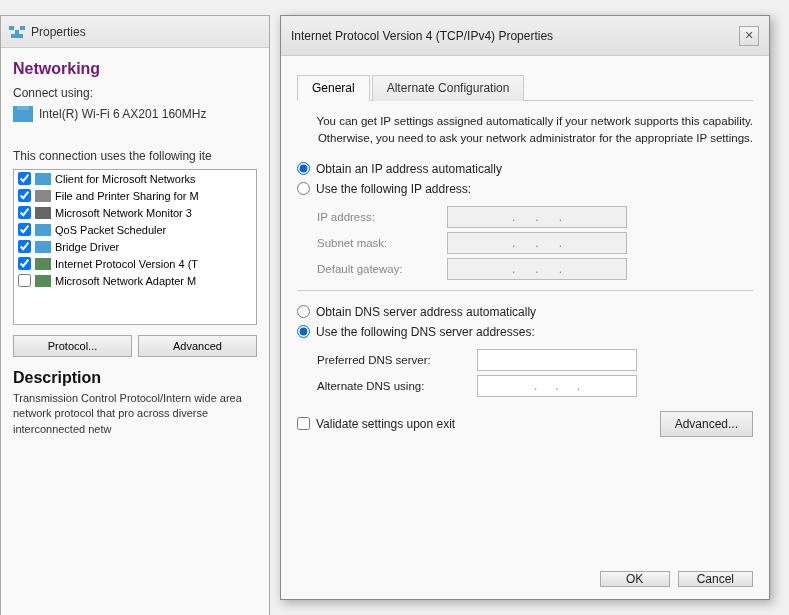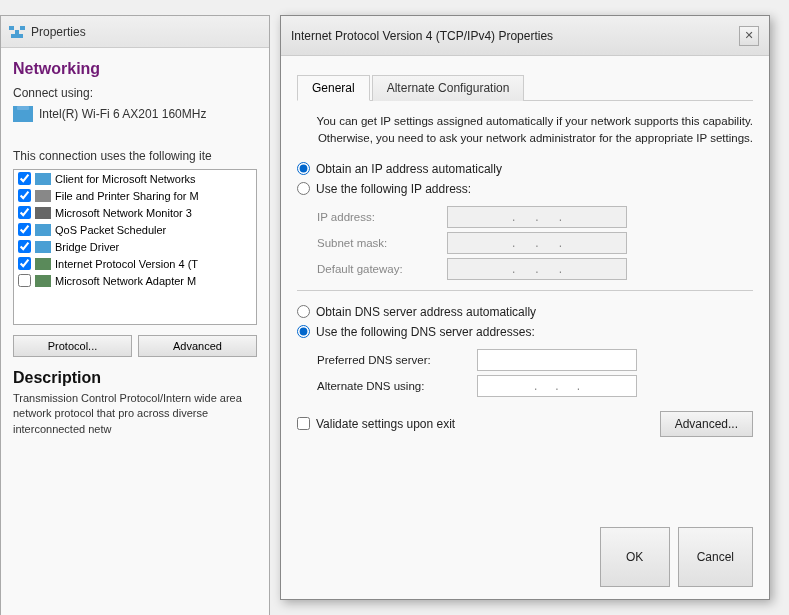--- a/index.html
+++ b/index.html
@@ -344,21 +344,21 @@
     
     .ok-cancel-row {
       position: absolute;
       bottom: 12px;
       right: 16px;
       display: flex;
       gap: 8px;
     }
 
     .ok-btn, .cancel-btn {
-      padding: 22px 18px;
+      padding: 0 18px;
       border: 1px solid #aaa;
       background: linear-gradient(to bottom, #f5f5f5, #e0e0e0);
       cursor: pointer;
       font-size: 12px;
       color: #222;
       min-width: 70px;
     }
 
     .separator {
       height: 1px;

